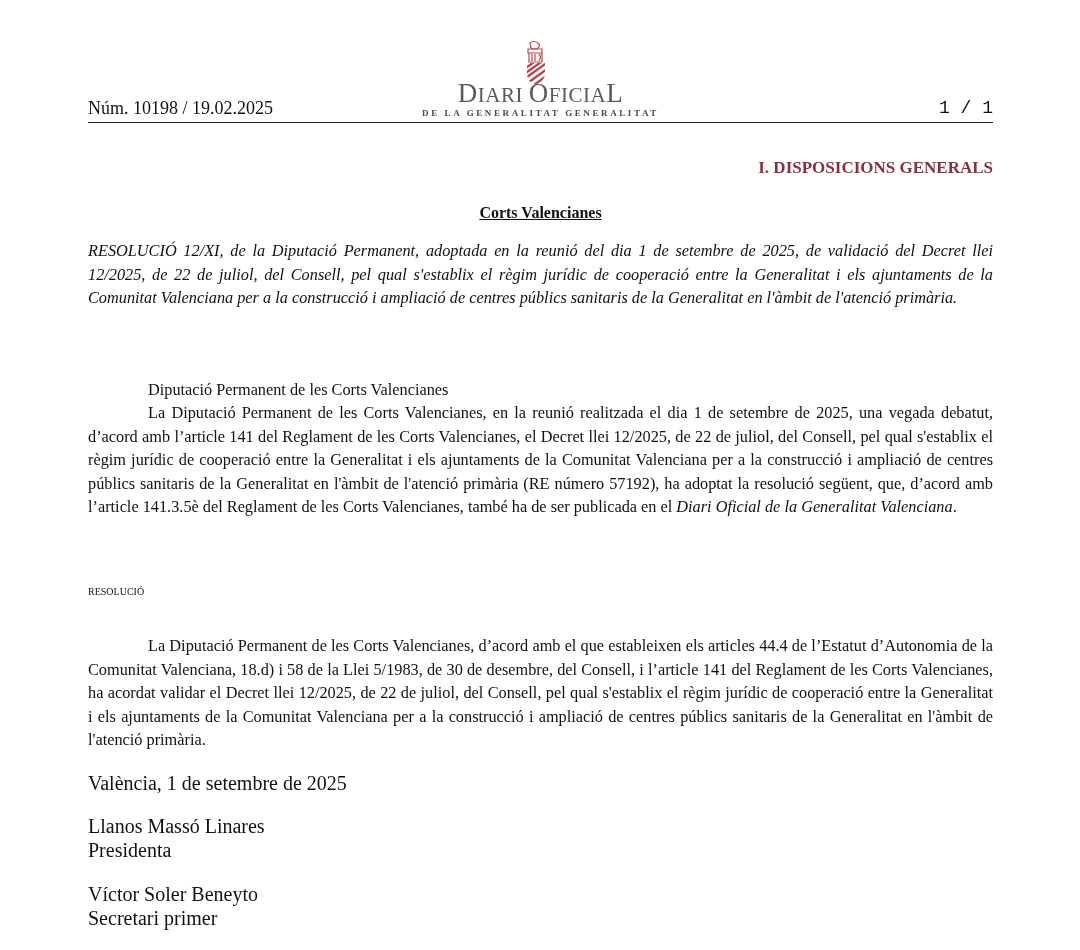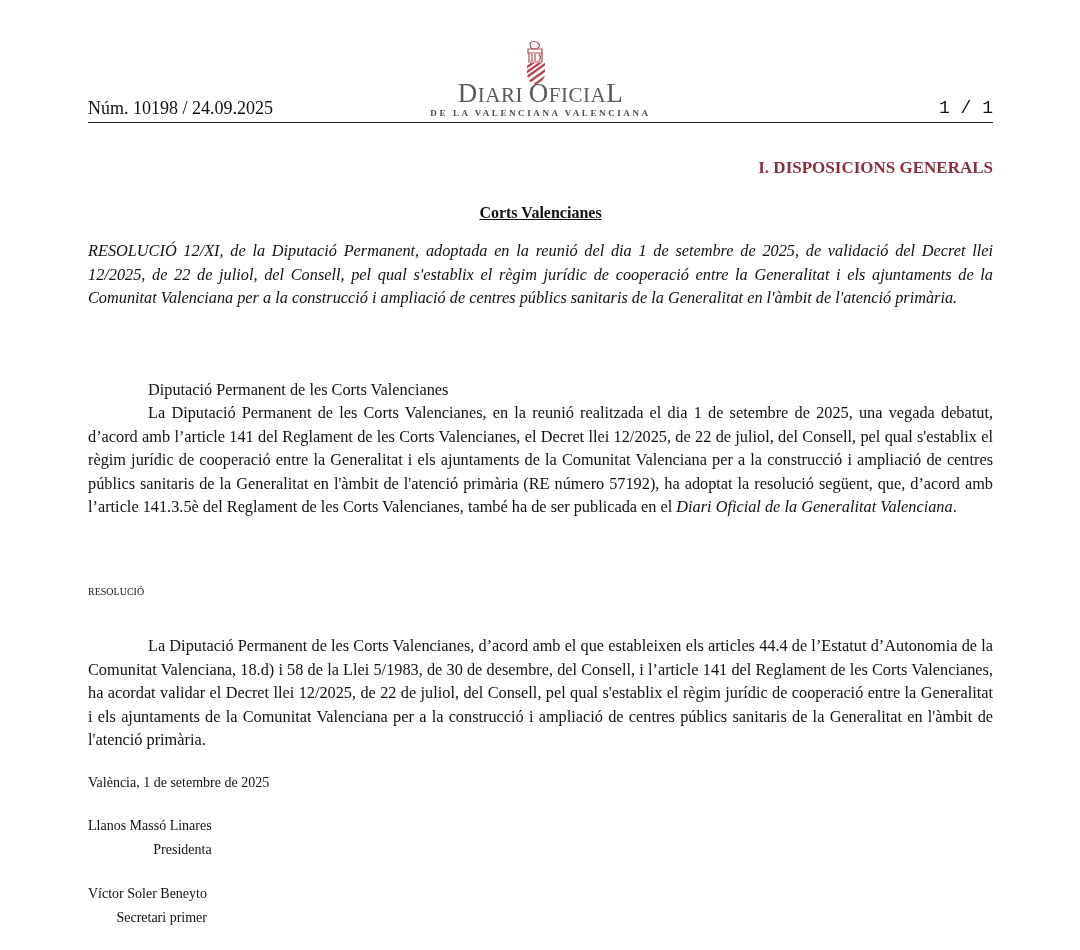--- a/index.html
+++ b/index.html
@@ -39,21 +39,21 @@
     position: absolute; left: 0; width: 905px;
     font-size: 16.3px; line-height: 23.5px; text-align: justify;
   }
   .summary { top: 239px; font-style: italic; }
   .p-org { top: 378px; text-indent: 60px; }
   .p-body1 { top: 401px; text-indent: 60px; }
   .res-title {
     position: absolute; left: 0; width: 905px; top: 586px; text-align: left; font-size: 10px;
   }
   .p-body2 { top: 626px; text-indent: 60px; margin-top: 8px; }
-  .sig { position: absolute; left: 0; font-size: 14px; line-height: 24px; text-align: right; }
+  .sig { position: absolute; left: 0; font-size: 20px; line-height: 24px; }
   .sig-place { top: 771px; }
   .sig-1 { top: 814px; }
   .sig-2 { top: 882px; }
   em { font-style: italic; }
 </style>
 </head>
 <body>
 
 <div class="page">
 
@@ -71,22 +71,22 @@
       <g clip-path="url(#shield)" stroke="#b5484f" stroke-width="2.4">
         <line x1="0" y1="32" x2="20" y2="18"></line>
         <line x1="0" y1="37" x2="24" y2="20"></line>
         <line x1="0" y1="42" x2="28" y2="22"></line>
         <line x1="2" y1="47" x2="30" y2="27"></line>
         <line x1="7" y1="50" x2="32" y2="32"></line>
         <line x1="12" y1="52" x2="34" y2="37"></line>
       </g>
     </svg>
     <div class="mast-title"><span>D</span><span class="sc">IARI </span><span>O</span><span class="sc">FICIA</span><span>L</span></div>
-    <div class="mast-sub">DE LA VALENCIANA VALENCIANA</div>
-    <div class="hdr-num">Núm. 10198 / 24.09.2025</div>
+    <div class="mast-sub">DE LA GENERALITAT GENERALITAT</div>
+    <div class="hdr-num">Núm. 10198 / 19.02.2025</div>
     <div class="hdr-page">1 / 1</div>
     <div class="hdr-line"></div>
   </div>
 
   <div class="section-title">I. DISPOSICIONS GENERALS</div>
   <div class="org-title">Corts Valencianes</div>
 
   <div class="para summary">RESOLUCIÓ 12/XI, de la Diputació Permanent, adoptada en la reunió del dia 1 de setembre de 2025, de validació del Decret llei 12/2025, de 22 de juliol, del Consell, pel qual s'establix el règim jurídic de cooperació entre la Generalitat i els ajuntaments de la Comunitat Valenciana per a la construcció i ampliació de centres públics sanitaris de la Generalitat en l'àmbit de l'atenció primària.</div>
 
   <div class="para p-org">Diputació Permanent de les Corts Valencianes</div>

